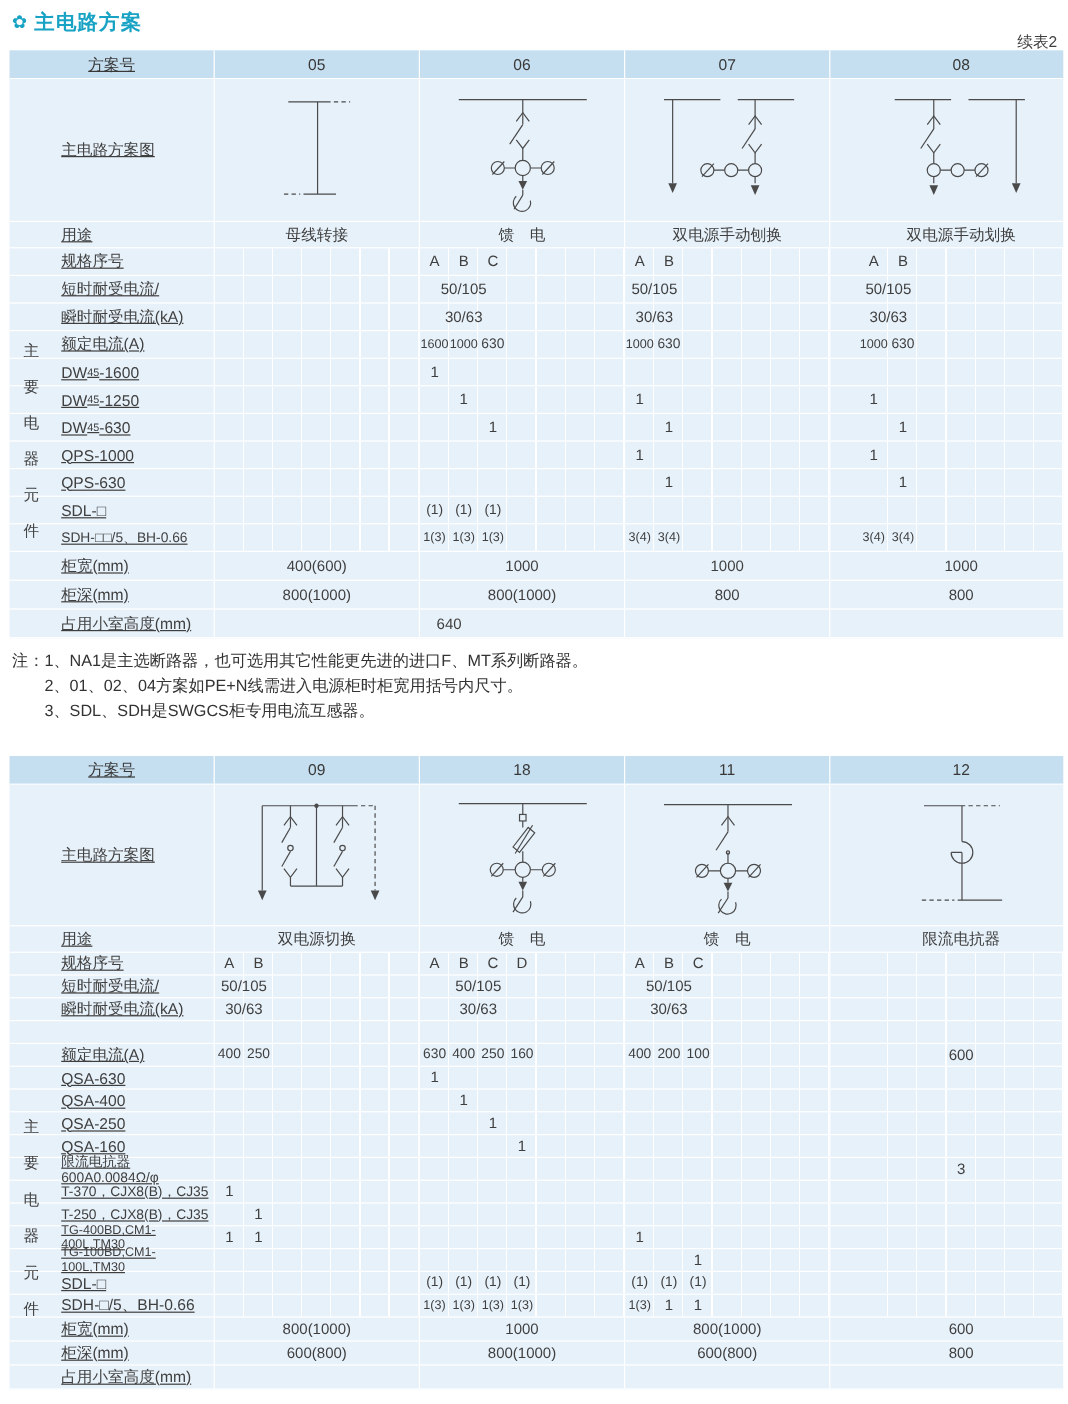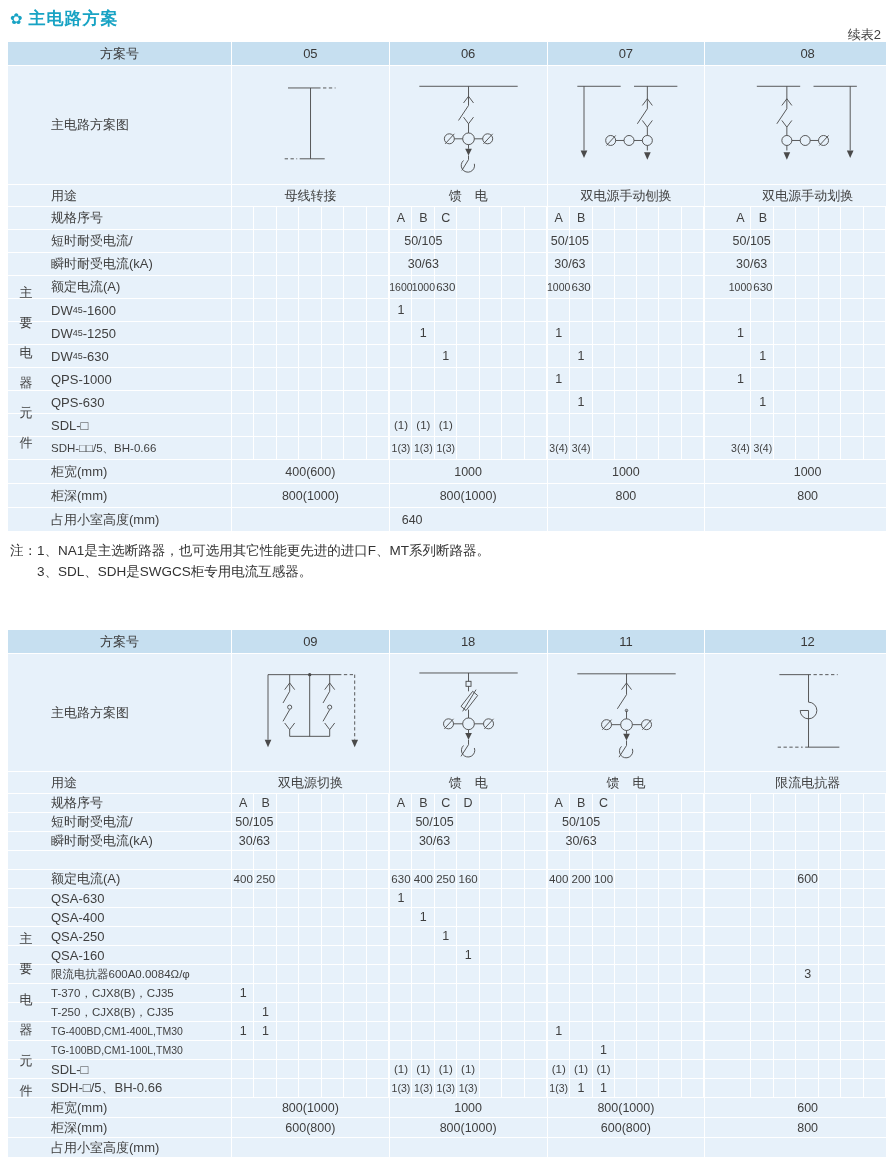--- a/index.html
+++ b/index.html
@@ -8,22 +8,22 @@
   .title-bar{position:absolute;top:7px;left:10px;display:flex;align-items:center;gap:6px;}
   .title-icon{color:#18a3c4;font-size:15px;line-height:1;}
   .page-title{margin:0;font-size:17px;font-weight:bold;color:#18a3c4;letter-spacing:1px;}
   .cont-label{position:absolute;top:26px;right:9px;font-size:13px;color:#3f3f3f;}
 
   .scheme-table{position:absolute;left:8px;width:878px;background:#e7f1fa;}
   #table1{top:42px;}
   #table2{top:630px;}
 
   .trow{display:flex;border-bottom:1px solid #fff;box-sizing:border-box;}
-  .lcell{width:224px;flex:none;border-right:1px solid #fff;box-sizing:border-box;
-         display:flex;align-items:center;font-size:13px;}
+  .lcell{width:171px;flex:none;border-right:1px solid #fff;box-sizing:border-box;
+         display:flex;align-items:center;font-size:13px;text-decoration:underline;}
   .lcell.pl{padding-left:43px;}
   .lcell.sm{font-size:11.5px;}
   .lcell.sm2{font-size:10.5px;}
   .hcell{justify-content:center;font-size:13px;color:#383838;}
   .scell{flex:1;border-right:1px solid #fff;box-sizing:border-box;position:relative;
          display:flex;align-items:center;justify-content:center;}
   .scell:last-child{border-right:none;margin-left:24px;}
   .thead{background:#c6dff0;height:24px;}
   #table1 .drow{height:119px;} #table2 .drow{height:118px;}
   .urow{height:22px;}
@@ -351,20 +351,21 @@
       <div class="sch">要</div>
       <div class="sch">电</div>
       <div class="sch">器</div>
       <div class="sch">元</div>
       <div class="sch">件</div>
     </div>
   </div>
 
 <div class="notes">
   <div class="note-line"><span>注：</span><span>1、NA1是主选断路器，也可选用其它性能更先进的进口F、MT系列断路器。</span></div>
+  <div class="note-line indent"><span>2、01、02、04方案如PE+N线需进入电源柜时柜宽用括号内尺寸。</span></div>
   <div class="note-line indent"><span>3、SDL、SDH是SWGCS柜专用电流互感器。</span></div>
 </div>
 
 <div id="table2" class="scheme-table">
     <div class="trow thead">
       <div class="lcell hcell">方案号</div>
       <div class="scell hcell">09</div>
       <div class="scell hcell">18</div>
       <div class="scell hcell">11</div>
       <div class="scell hcell">12</div>

